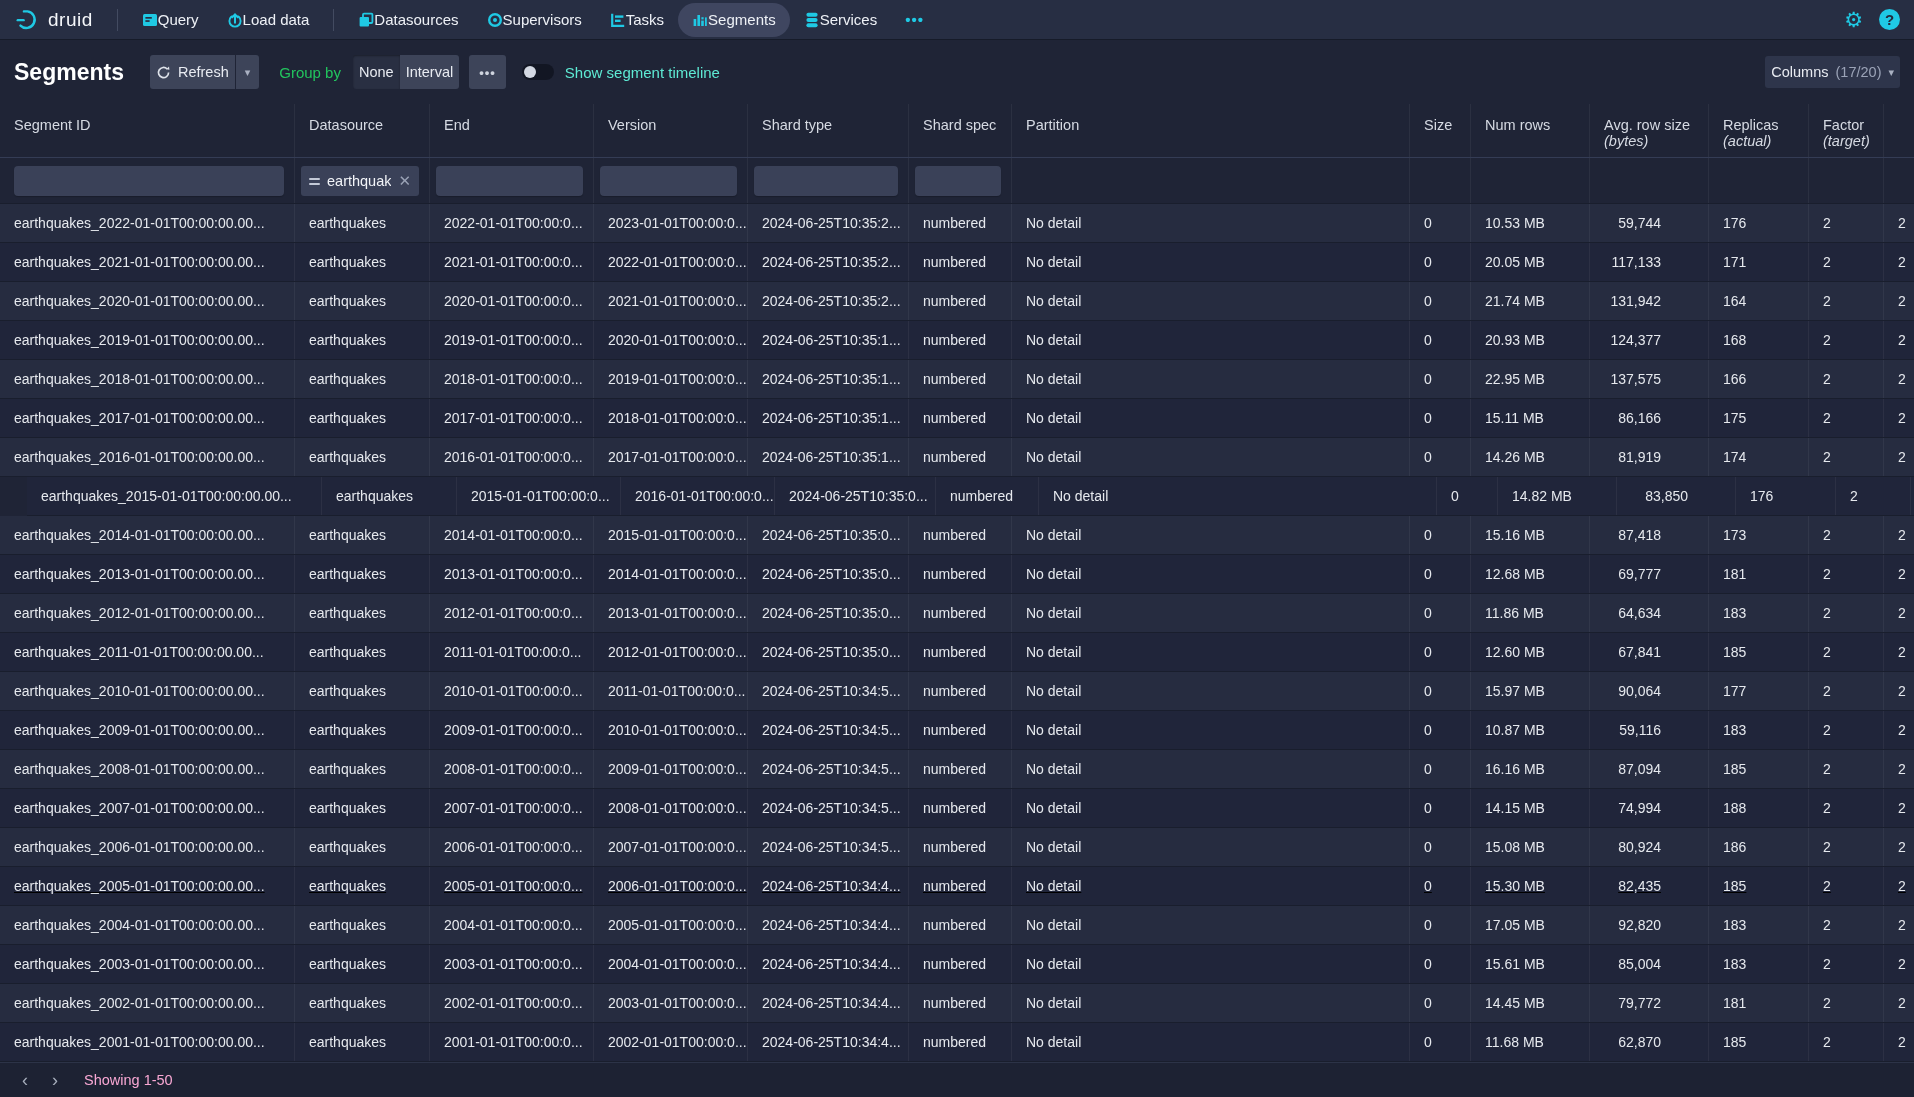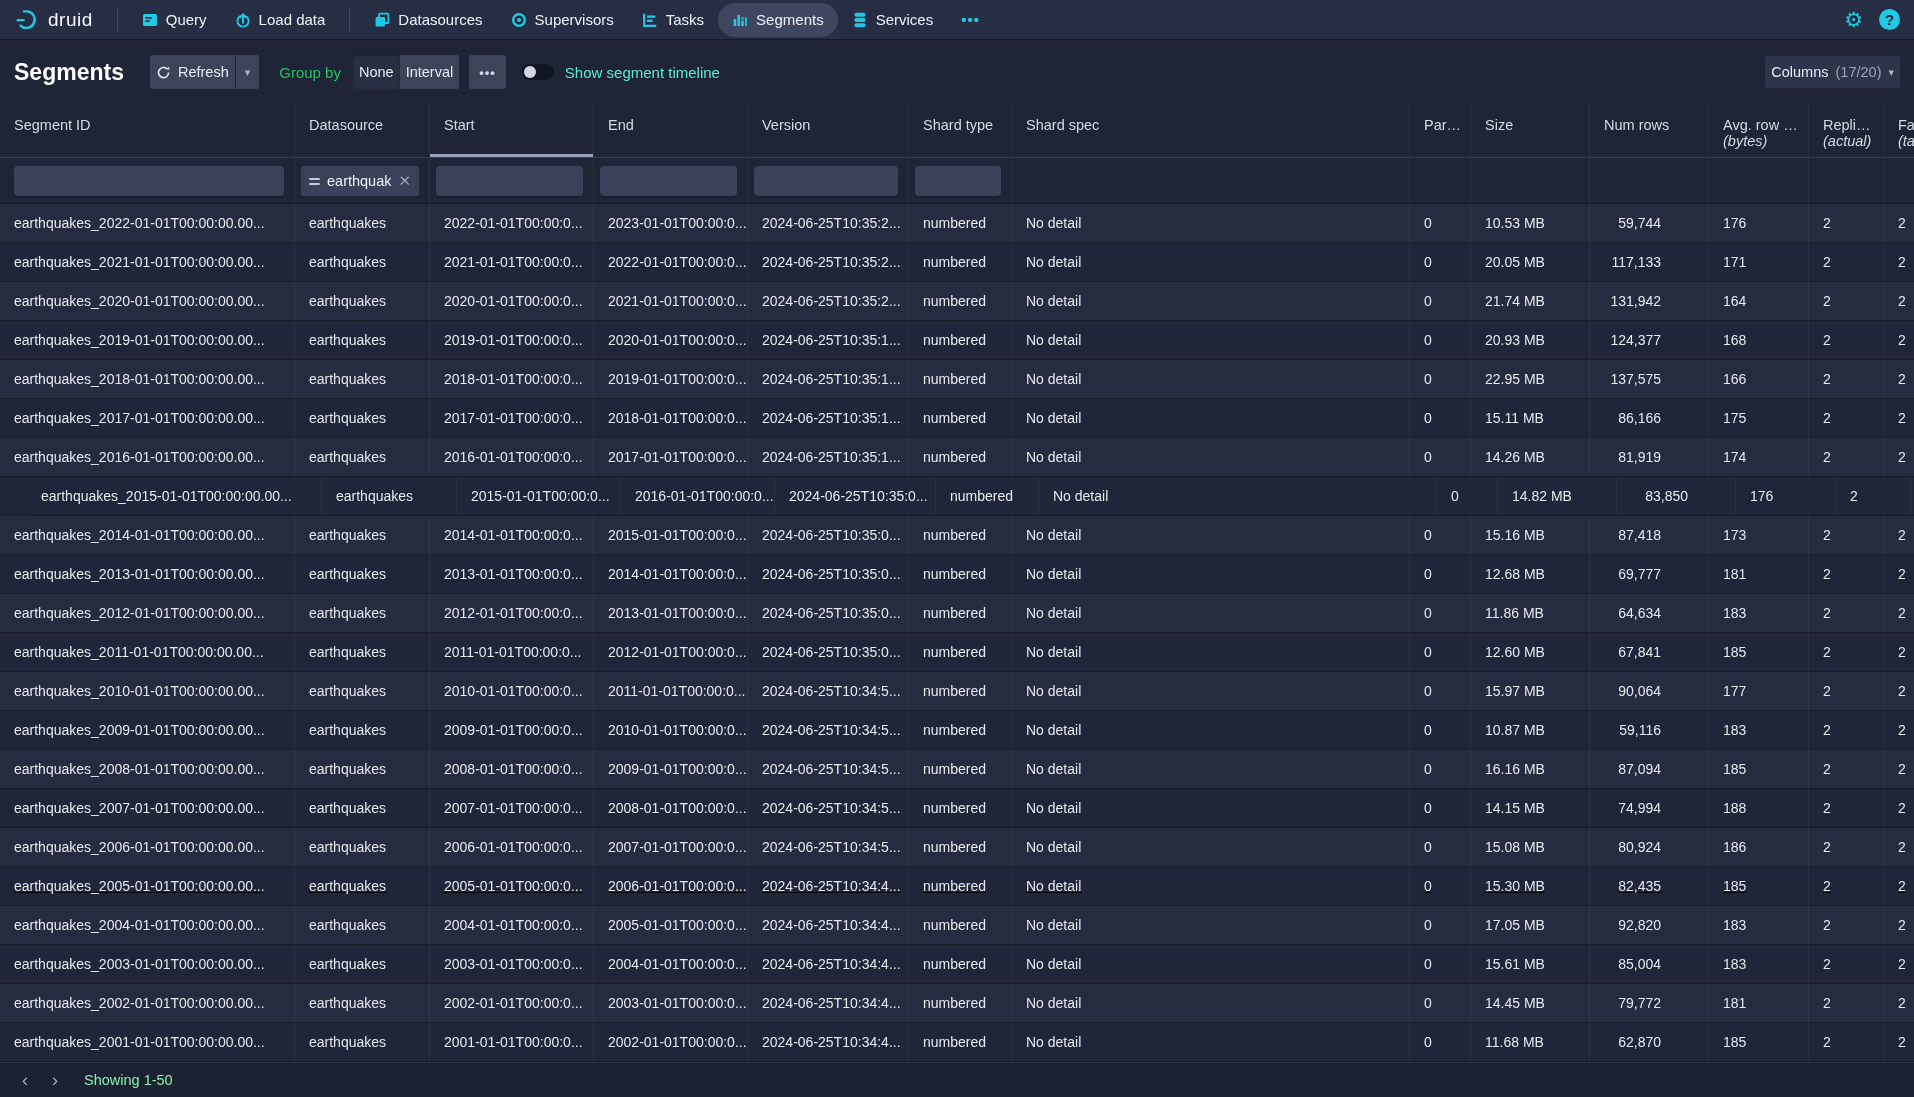--- a/index.html
+++ b/index.html
@@ -18,21 +18,21 @@
   *{box-sizing:border-box;margin:0;padding:0;font-family:"Liberation Sans",sans-serif;}
   html,body{width:1914px;height:1097px;overflow:hidden;background:var(--page);}
   .app{width:1914px;height:1097px;display:flex;flex-direction:column;background:var(--page);}
 
   
   .navbar{height:40px;flex:0 0 40px;background:var(--navbar);display:flex;align-items:center;padding:0 14px;border-bottom:1px solid #161b29;}
   .brand{display:flex;align-items:center;gap:9px;margin-right:14px;cursor:pointer;}
   .brand-word{color:#f6f8fb;font-size:19px;letter-spacing:.5px;}
   .nav-items{display:flex;align-items:center;height:40px;}
   .nav-sep{width:1px;height:22px;background:#434b61;margin:0 10px;}
-  .nav-item{display:flex;align-items:center;gap:8px;padding:0 14px;height:34px;color:#eef1f6;font-size:15px;cursor:pointer;border-radius:17px;white-space:nowrap;}
+  .nav-item{display:flex;align-items:center;padding:0 14px;height:34px;color:#eef1f6;font-size:15px;cursor:pointer;border-radius:17px;white-space:nowrap;}
   .nav-item.active{background:#3f4660;}
   .nav-ic{display:inline-flex;color:var(--cyan);line-height:0;}
   .more-dots{color:var(--cyan);font-size:15px;letter-spacing:1px;font-weight:700;}
   .nav-right{margin-left:auto;display:flex;align-items:center;gap:16px;}
   .gear{color:var(--cyan);font-size:21px;line-height:1;cursor:pointer;}
   .help{width:21px;height:21px;border-radius:50%;background:var(--cyan);color:#232a3d;font-weight:700;font-size:15px;display:flex;align-items:center;justify-content:center;cursor:pointer;}
 
   
   .ctrl{height:64px;flex:0 0 64px;display:flex;align-items:center;padding:0 14px;}
   .page-title{font-size:23px;font-weight:700;color:#fff;margin-right:26px;}
@@ -73,21 +73,21 @@
   .tbody{flex:1;overflow:hidden;}
   .tr{height:39px;align-items:center;border-bottom:1px solid #191e2d;cursor:pointer;}
   .tr.light{background:var(--row-light);}
   .tr.dark{background:var(--row-dark);}
   .td{padding:0 8px 0 14px;color:var(--text);font-size:14px;white-space:nowrap;overflow:hidden;border-right:1px solid var(--grid-line);height:100%;display:flex;align-items:center;}
   .td .numpad{display:inline-block;width:57px;text-align:right;}
 
   
   .pagefoot{height:35px;flex:0 0 35px;background:#1d2233;border-top:1px solid #2c3347;display:flex;align-items:center;padding:0 10px;}
   .pg-btn{background:transparent;border:none;color:#a7aebc;font-size:18px;width:30px;height:26px;cursor:pointer;line-height:1;}
-  .showing{margin-left:14px;color:#86efac;font-size:14.5px;}
+  .showing{margin-left:14px;color:#f9a8d4;font-size:14.5px;}
 </style>
 </head>
 <body>
 
 <div class="app">
 
   <div class="navbar">
     <div class="brand">
       <span class="nav-ic">
         <svg width="25" height="25" viewBox="0 0 24 24" fill="none">
@@ -210,21 +210,20 @@
       <span>Columns</span>
       <span class="columns-count">(17/20)</span>
       <span class="caret">▾</span>
     </button>
   </div>
 
   <div class="table">
     <div class="thead" style="grid-template-columns: 295px 135px 164px 154px 161px 103px 398px 61px 119px 119px 100px 75px 120px;">
         <div class="th"><span>Segment ID</span></div>
         <div class="th"><span>Datasource</span></div>
-        <div class="th sorted"><span>Start</span></div>
         <div class="th"><span>End</span></div>
         <div class="th"><span>Version</span></div>
         <div class="th"><span>Shard type</span></div>
         <div class="th"><span>Shard spec</span></div>
         <div class="th"><span>Partition</span></div>
         <div class="th"><span>Size</span></div>
         <div class="th"><span>Num rows</span></div>
         <div class="th"><span>Avg. row size</span><span class="l2">(bytes)</span></div>
         <div class="th"><span>Replicas</span><span class="l2">(actual)</span></div>
         <div class="th"><span>Factor</span><span class="l2">(target)</span></div>

